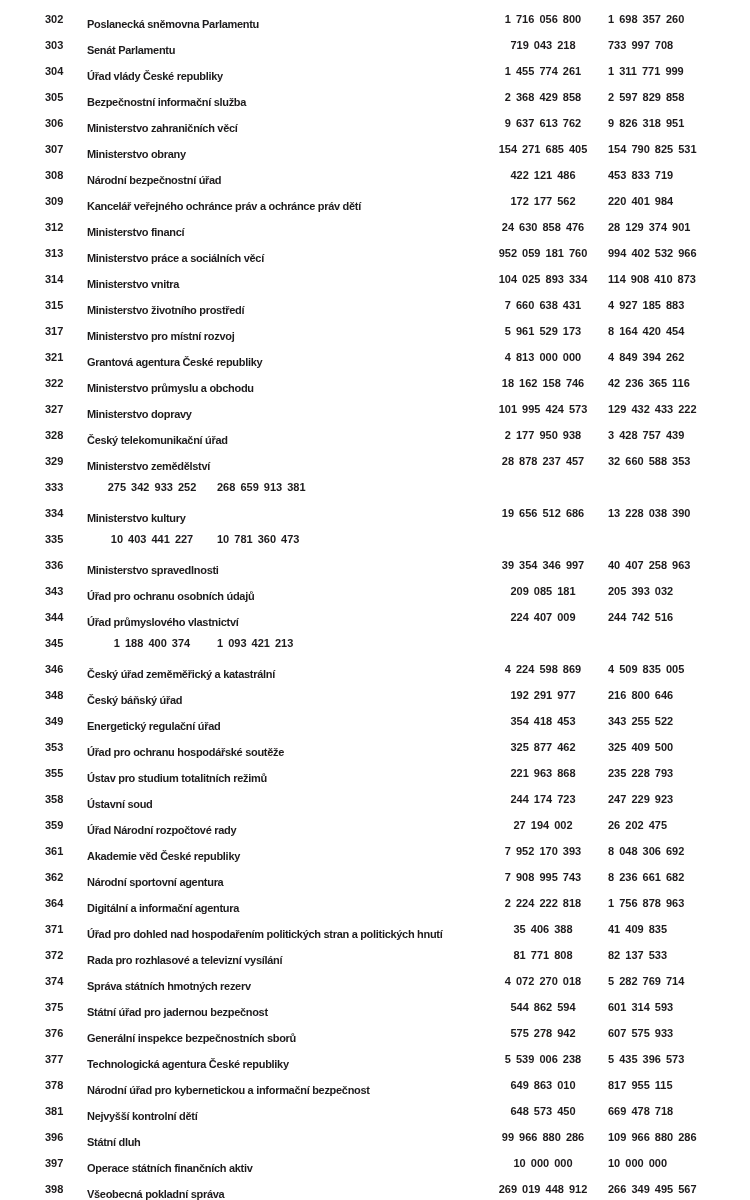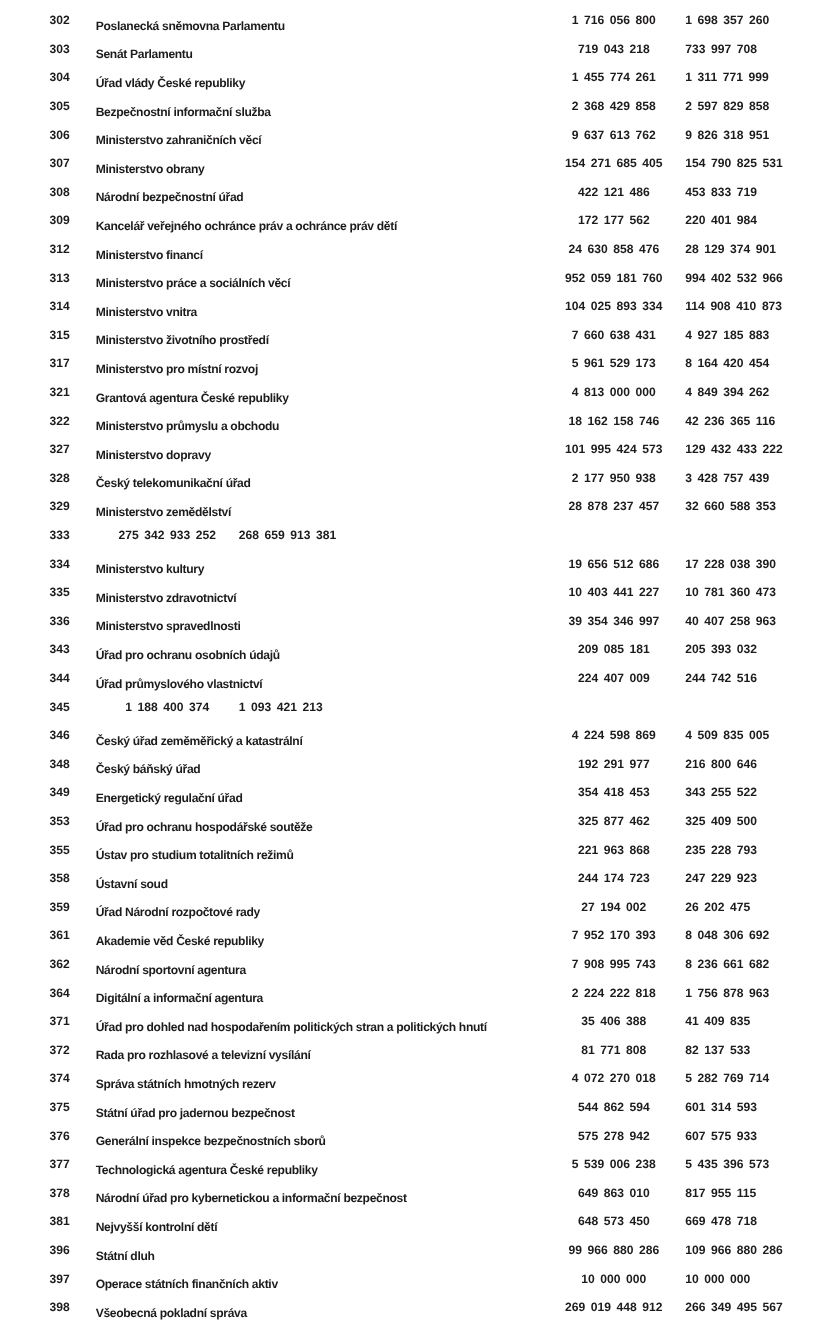--- a/index.html
+++ b/index.html
@@ -21,21 +21,21 @@
   .table {
     position: absolute;
     top: -20px; 
     left: 0;
     right: 0;
   }
   .row {
     display: flex;
     align-items: center;
     height: 26px;
-    padding: 0 0 0 45px;
+    padding: 0 15px 0 45px;
     white-space: nowrap;
   }
   .cell { display: block; }
   .code {
     width: 42px;
     flex: 0 0 42px;
   }
   .name {
     flex: 1 1 auto;
     letter-spacing: -0.3px;
@@ -177,25 +177,24 @@
   </div>
       <div class="row">
     <div class="cell code">333</div>
     <div class="cell v1">275 342 933 252</div>
     <div class="cell v2">268 659 913 381</div>
   </div>
       <div class="row">
     <div class="cell code">334</div>
     <div class="cell name">Ministerstvo kultury</div>
     <div class="cell v1">19 656 512 686</div>
-    <div class="cell v2">17 228 038 390</div>
+    <div class="cell v2">13 228 038 390</div>
   </div>
       <div class="row">
     <div class="cell code">335</div>
-    <div class="cell name">Ministerstvo zdravotnictví</div>
     <div class="cell v1">10 403 441 227</div>
     <div class="cell v2">10 781 360 473</div>
   </div>
       <div class="row">
     <div class="cell code">336</div>
     <div class="cell name">Ministerstvo spravedlnosti</div>
     <div class="cell v1">39 354 346 997</div>
     <div class="cell v2">40 407 258 963</div>
   </div>
       <div class="row">

